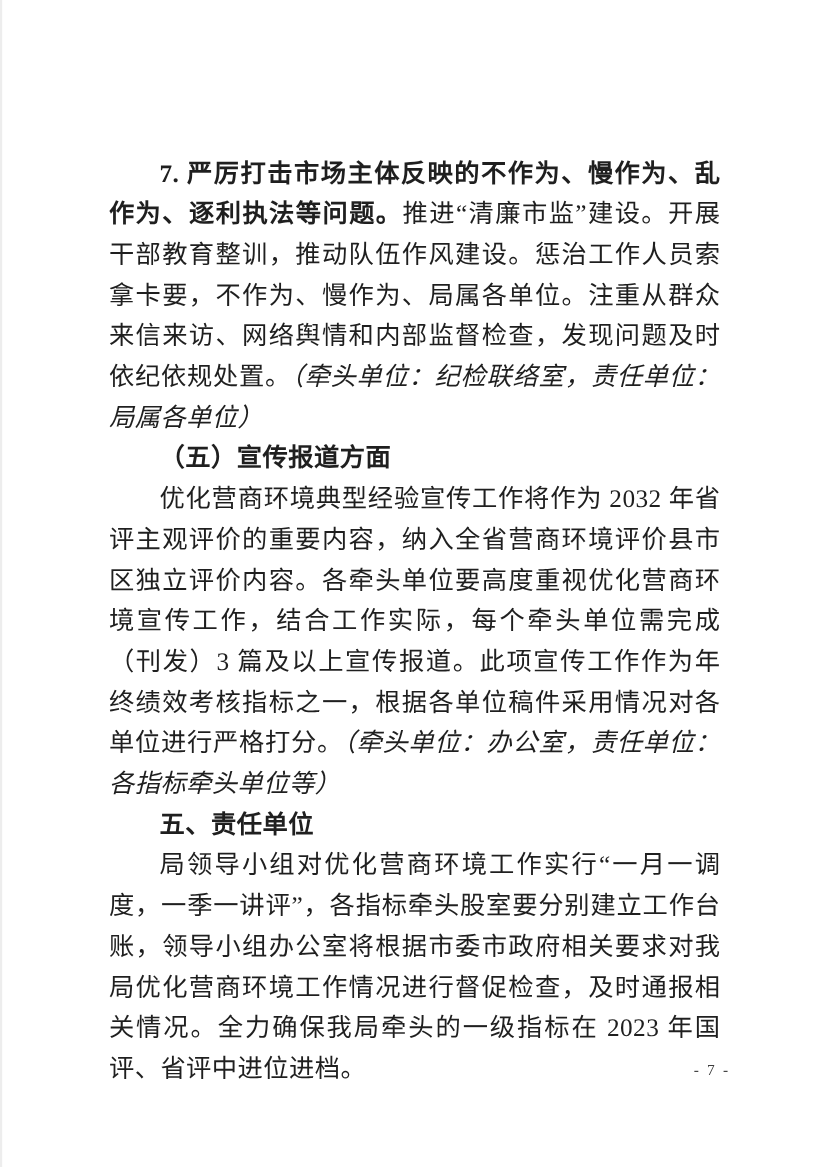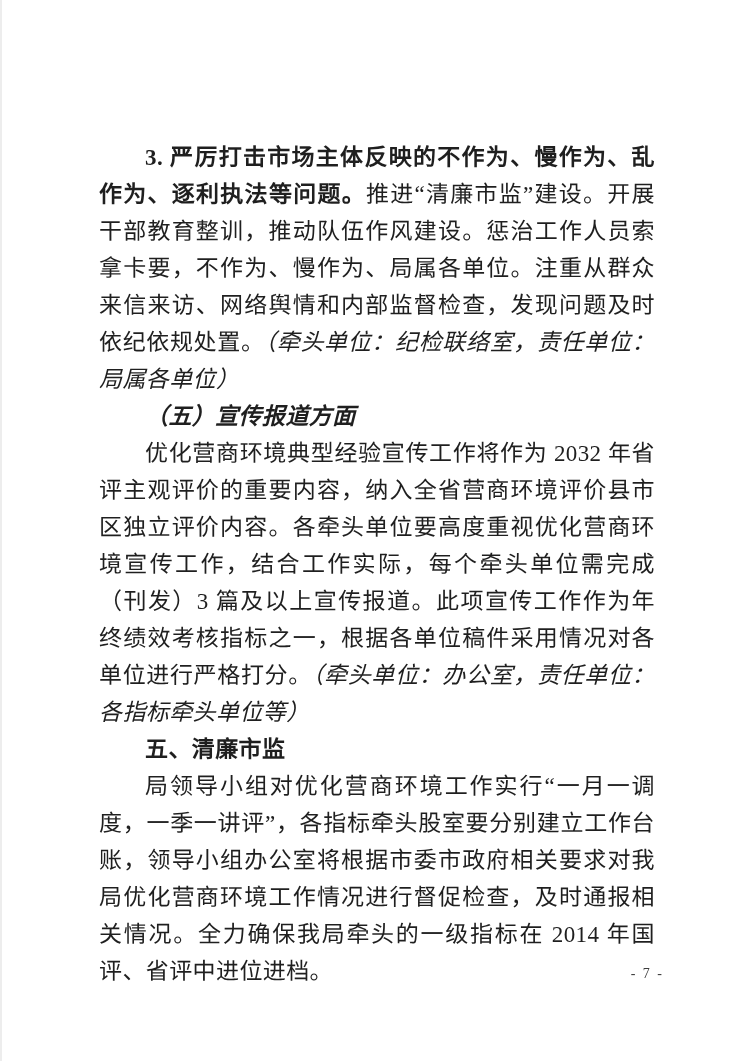--- a/index.html
+++ b/index.html
@@ -25,21 +25,20 @@
     font-size: 23px;
     line-height: 37px;
     text-align: justify;
     text-indent: 2em;
     letter-spacing: 0.4px;
   }
   .bold-lead { font-weight: 700; }
   .kai { font-style: italic; }
   .heading-kai {
     font-weight: 700;
-    font-style: italic;
   }
   .heading-hei {
     font-family: "Liberation Sans", "DejaVu Sans", sans-serif;
     font-weight: 700;
     font-style: normal;
   }
   .page-number {
     position: absolute;
     top: 966px;
     right: 86px;
@@ -47,25 +46,25 @@
     letter-spacing: 2px;
     color: #3c3c3c;
     font-family: "Liberation Serif", "DejaVu Serif", serif;
   }
 </style>
 </head>
 <body>
 
 <div class="page">
 
-  <p class="para"><span class="bold-lead">3. 严厉打击市场主体反映的不作为、慢作为、乱作为、逐利执法等问题。</span><span>推进“清廉市监”建设。开展干部教育整训，推动队伍作风建设。惩治工作人员索拿卡要，不作为、慢作为、局属各单位。注重从群众来信来访、网络舆情和内部监督检查，发现问题及时依纪依规处置。</span><span class="kai">（牵头单位：纪检联络室，责任单位：局属各单位）</span></p>
+  <p class="para"><span class="bold-lead">7. 严厉打击市场主体反映的不作为、慢作为、乱作为、逐利执法等问题。</span><span>推进“清廉市监”建设。开展干部教育整训，推动队伍作风建设。惩治工作人员索拿卡要，不作为、慢作为、局属各单位。注重从群众来信来访、网络舆情和内部监督检查，发现问题及时依纪依规处置。</span><span class="kai">（牵头单位：纪检联络室，责任单位：局属各单位）</span></p>
 
   <p class="para heading-kai">（五）宣传报道方面</p>
 
   <p class="para"><span>优化营商环境典型经验宣传工作将作为 2032 年省评主观评价的重要内容，纳入全省营商环境评价县市区独立评价内容。各牵头单位要高度重视优化营商环境宣传工作，结合工作实际，每个牵头单位需完成（刊发）3 篇及以上宣传报道。此项宣传工作作为年终绩效考核指标之一，根据各单位稿件采用情况对各单位进行严格打分。</span><span class="kai">（牵头单位：办公室，责任单位：各指标牵头单位等）</span></p>
 
-  <p class="para heading-hei">五、清廉市监</p>
+  <p class="para heading-hei">五、责任单位</p>
 
-  <p class="para">局领导小组对优化营商环境工作实行“一月一调度，一季一讲评”，各指标牵头股室要分别建立工作台账，领导小组办公室将根据市委市政府相关要求对我局优化营商环境工作情况进行督促检查，及时通报相关情况。全力确保我局牵头的一级指标在 2014 年国评、省评中进位进档。</p>
+  <p class="para">局领导小组对优化营商环境工作实行“一月一调度，一季一讲评”，各指标牵头股室要分别建立工作台账，领导小组办公室将根据市委市政府相关要求对我局优化营商环境工作情况进行督促检查，及时通报相关情况。全力确保我局牵头的一级指标在 2023 年国评、省评中进位进档。</p>
 
   <div class="page-number">- 7 -</div>
 
 </div>
 
 </body></html>

